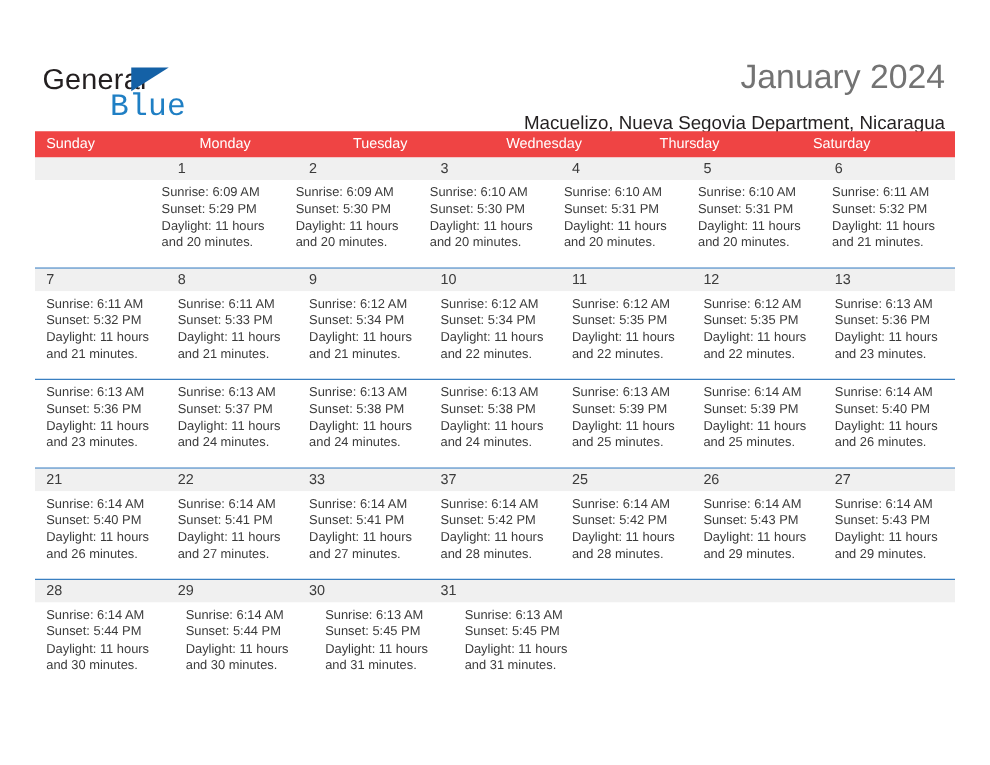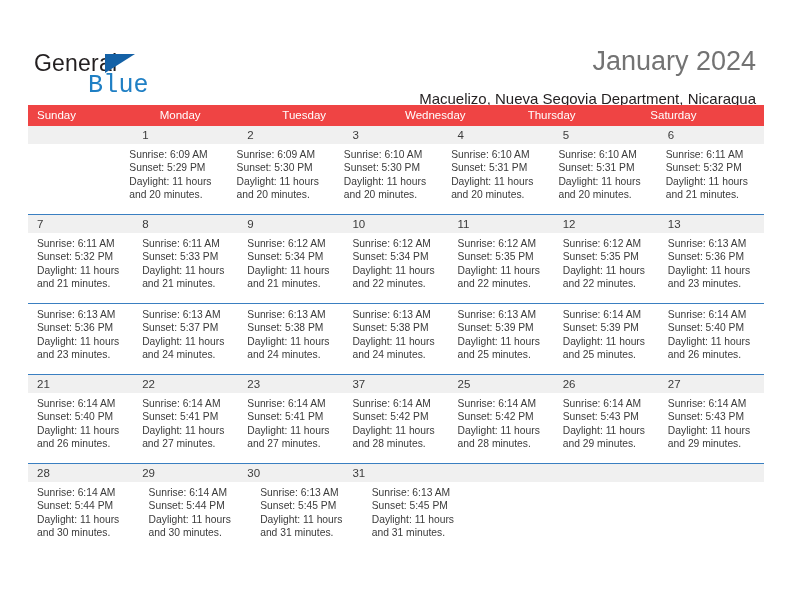--- a/index.html
+++ b/index.html
@@ -308,21 +308,21 @@
               <div class="detail-line">Sunrise: 6:14 AM</div>
               <div class="detail-line">Sunset: 5:40 PM</div>
               <div class="detail-line wrap">Daylight: 11 hours and 26 minutes.</div>
             </div>
           </div>
         </div>
         <div class="week-row">
           <div class="daynum-row">
             <div class="daynum-cell">21</div>
             <div class="daynum-cell">22</div>
-            <div class="daynum-cell">23</div>
+            <div class="daynum-cell">33</div>
             <div class="daynum-cell">37</div>
             <div class="daynum-cell">25</div>
             <div class="daynum-cell">26</div>
             <div class="daynum-cell">27</div>
           </div>
           <div class="detail-row">
             <div class="detail-cell">
               <div class="detail-line">Sunrise: 6:14 AM</div>
               <div class="detail-line">Sunset: 5:40 PM</div>
               <div class="detail-line wrap">Daylight: 11 hours and 26 minutes.</div>

